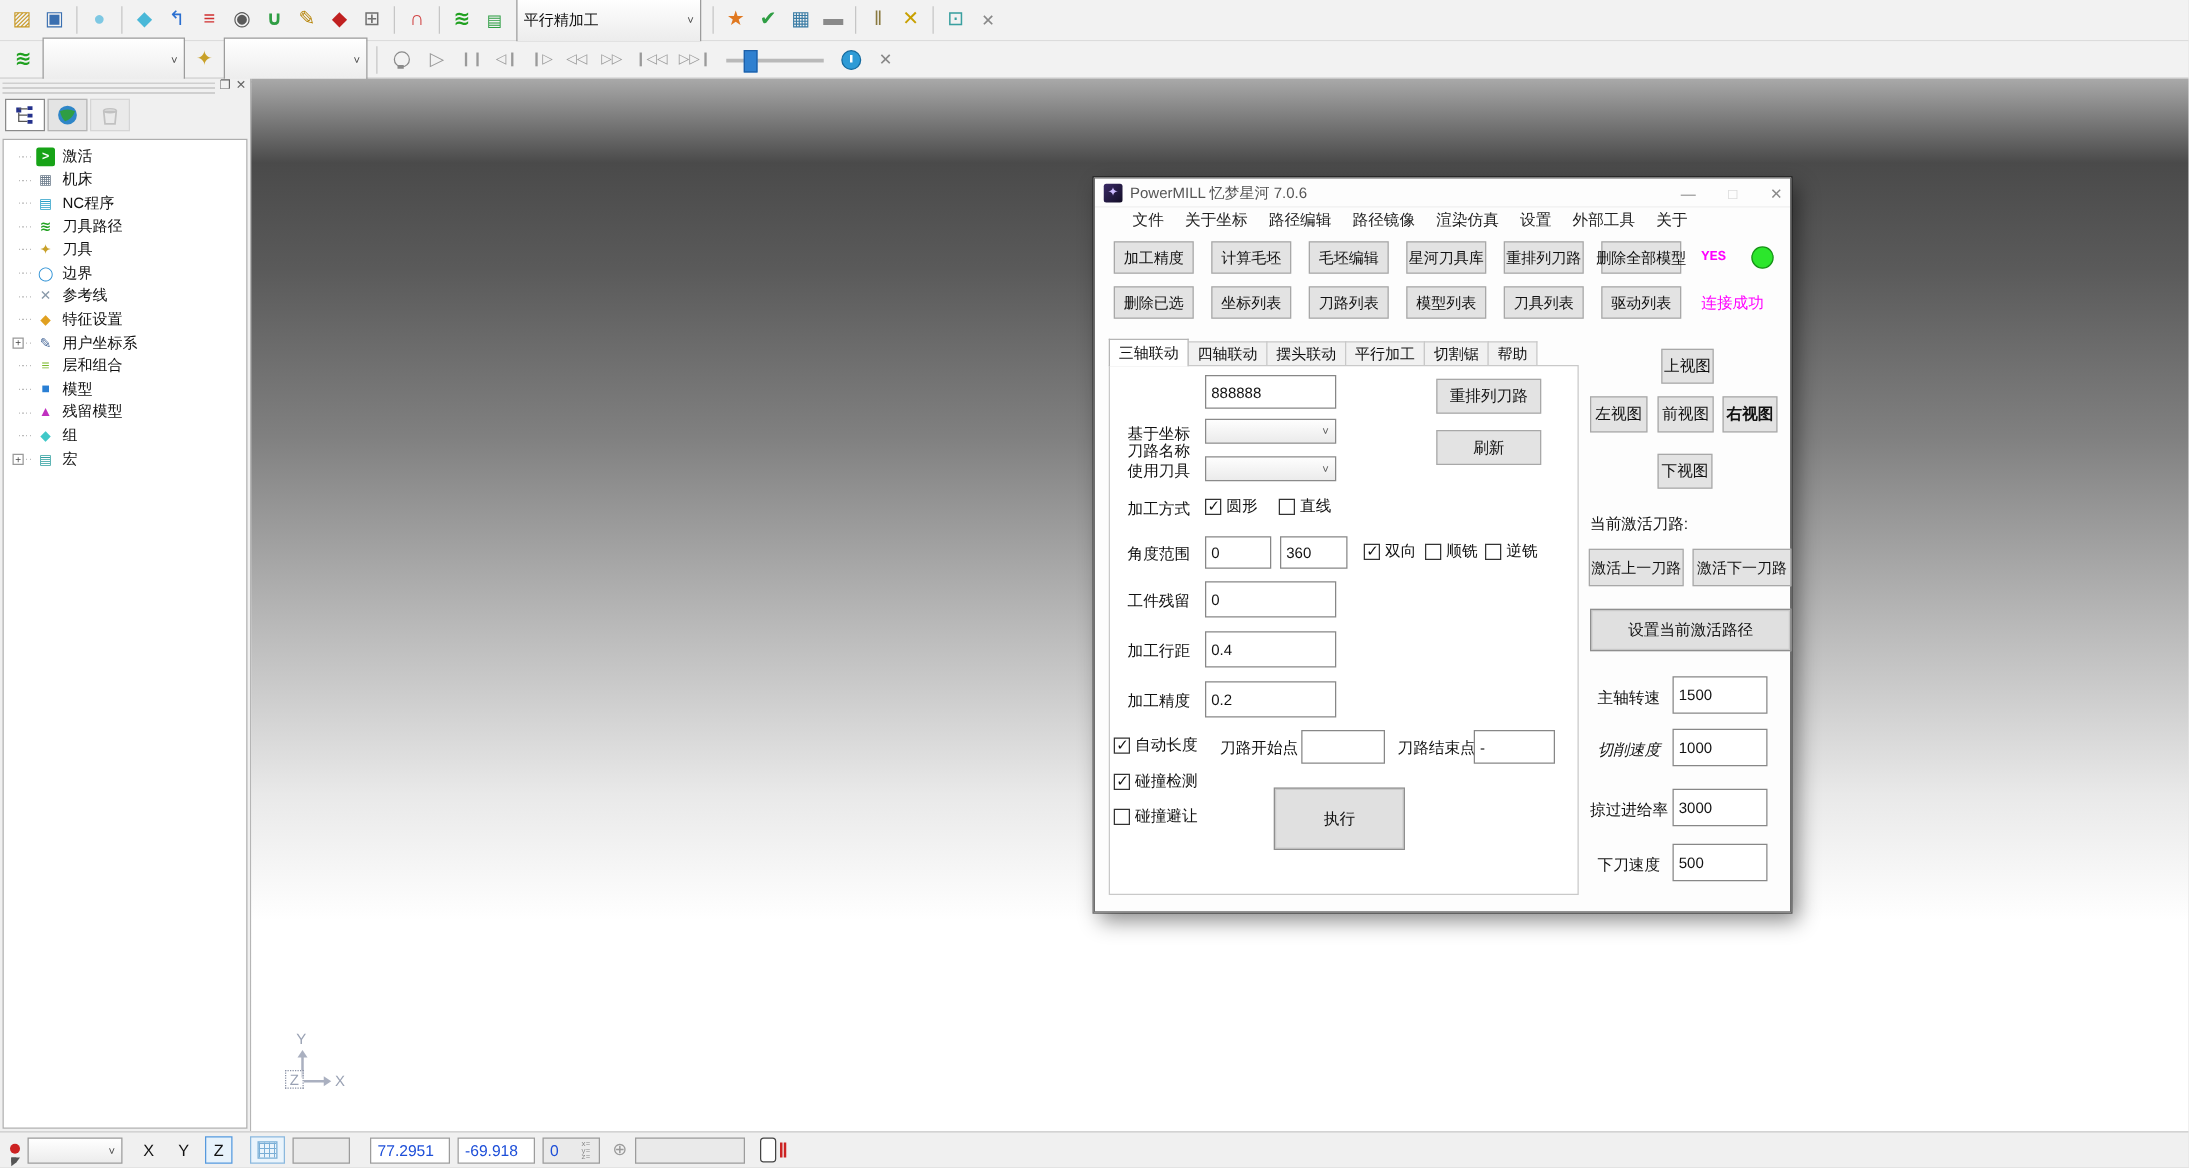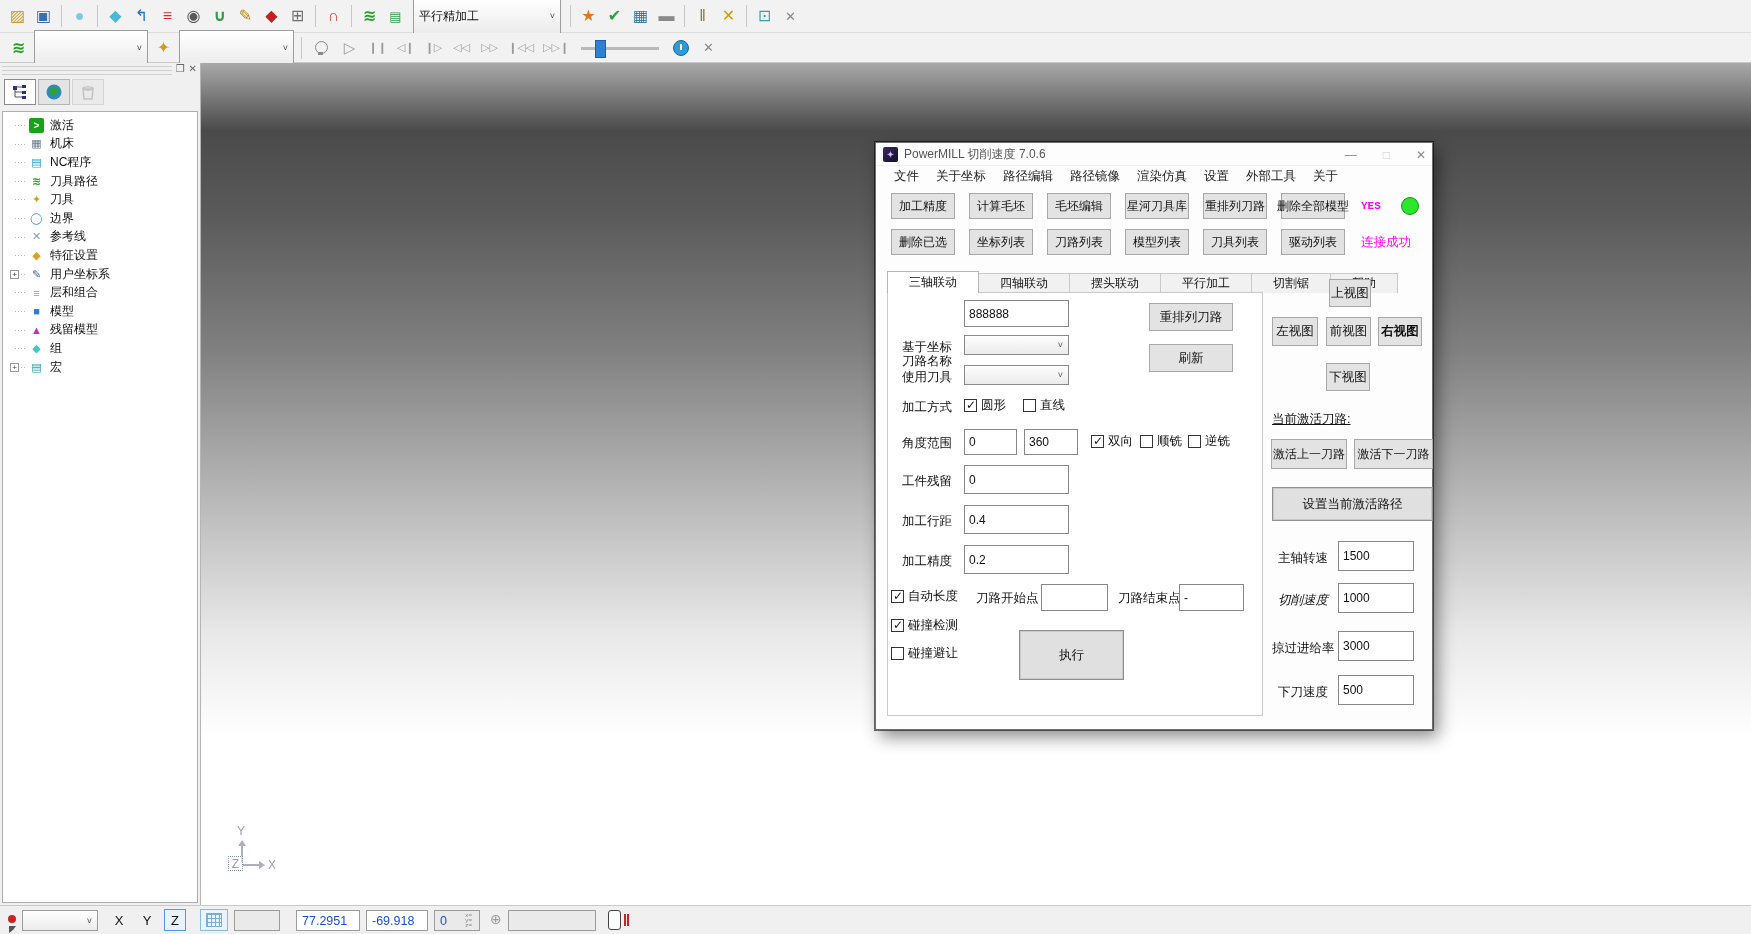--- a/index.html
+++ b/index.html
@@ -61,29 +61,29 @@
   .dlg{position:absolute;left:875px;top:142px;width:558px;height:588px;background:#fdfdfd;
        border:1px solid #6e6e6e;box-shadow:0 0 0 1px rgba(0,0,0,.55),5px 7px 16px rgba(0,0,0,.45);box-sizing:border-box;}
   .dlg .titlebar{position:absolute;left:0;top:0;right:0;height:23px;background:#fdfdfd;display:flex;align-items:center;
                  padding-left:7px;gap:6px;border-bottom:1px solid #f0f0f0;box-sizing:border-box;}
   .dlg .appicon{width:15px;height:15px;background:linear-gradient(135deg,#3a2a66,#120d26);border-radius:2px;
                 color:#cdbbff;font-size:10px;display:flex;align-items:center;justify-content:center;}
   .dlg .title{font-size:12px;color:#555;}
   .dlg .winbtns{position:absolute;right:6px;top:0;height:23px;display:flex;align-items:center;gap:26px;color:#8a8a8a;font-size:12px;}
   .dlg .winbtns .maxi{color:#d0d0d0;}
   .menubar{position:absolute;left:0;top:23px;right:0;height:21px;display:flex;align-items:center;gap:17px;
-           padding-left:18px;font-size:12.5px;color:#222;}
+           padding-left:30px;font-size:12.5px;color:#222;}
   .btnrow{position:absolute;left:15px;display:flex;gap:14px;align-items:center;}
   .dbtn{width:64px;height:26px;background:#e3e3e3;border:1px solid #a8a8a8;display:flex;align-items:center;
         justify-content:center;font-size:12px;box-sizing:border-box;white-space:nowrap;}
   .yes{color:#ff00ff;font-weight:bold;font-size:11px;font-family:"Liberation Mono","DejaVu Sans Mono",monospace;margin-left:2px;}
   .okdot{width:18px;height:18px;border-radius:50%;background:#2ce62c;border:1px solid #169416;box-sizing:border-box;margin-left:6px;}
   .connect{color:#ff00ff;font-size:12.5px;margin-left:2px;white-space:nowrap;}
   .tabstrip{position:absolute;left:11px;top:128px;display:flex;align-items:flex-end;height:22px;}
-  .dtab{height:20px;padding:0 21px;display:flex;align-items:center;border:1px solid #c9c9c9;border-bottom:none;
+  .dtab{height:20px;padding:0 7px;display:flex;align-items:center;border:1px solid #c9c9c9;border-bottom:none;
         background:#f1f1f1;font-size:12px;margin-right:-1px;box-sizing:border-box;}
   .dtab.active{background:#fff;height:22px;border-color:#b5b5b5;position:relative;z-index:2;}
   .tabpanel{position:absolute;left:11px;top:149px;width:376px;height:424px;background:#fff;border:1px solid #c9c9c9;box-sizing:border-box;}
   .abs{position:absolute;}
   .flabel{font-size:12.5px;color:#111;white-space:nowrap;}
   .inp{background:#fff;border:1px solid #878787;font-size:12px;padding:0 4px;box-sizing:border-box;
        font-family:"Liberation Sans","DejaVu Sans",sans-serif;color:#111;}
   .fcombo{background:linear-gradient(#fefefe,#ebebeb);border:1px solid #8a8a8a;display:flex;align-items:center;
           justify-content:flex-end;padding:0 5px;box-sizing:border-box;color:#555;font-size:9px;}
   .cbrow{display:flex;align-items:center;gap:4px;}
@@ -284,21 +284,21 @@
     <span class="ly">Y</span>
     <div class="vax"></div>
     <div class="hax"></div>
     <span class="lx">X</span>
     <span class="lz">Z</span>
   </div>
 
   <div class="dlg">
     <div class="titlebar">
       <span class="appicon">✦</span>
-      <span class="title">PowerMILL 切削速度  7.0.6</span>
+      <span class="title">PowerMILL 忆梦星河  7.0.6</span>
       <span class="winbtns">
         <span>—</span>
         <span class="maxi">□</span>
         <span>✕</span>
       </span>
     </div>
     <div class="menubar">
       <span>文件</span>
       <span>关于坐标</span>
       <span>路径编辑</span>
@@ -407,21 +407,21 @@
         <span class="cblabel">碰撞避让</span>
       </span>
     <div class="abs gbtn exec" style="left:143px;top:487px;width:105px;height:50px;">执行</div>
 
     <div class="abs gbtn" style="left:453px;top:136px;width:42px;height:28px;">上视图</div>
     <div class="abs gbtn" style="left:396px;top:174px;width:46px;height:29px;">左视图</div>
     <div class="abs gbtn" style="left:450px;top:174px;width:45px;height:29px;">前视图</div>
     <div class="abs gbtn" style="left:502px;top:174px;width:44px;height:29px;font-weight:bold;">右视图</div>
     <div class="abs gbtn" style="left:450px;top:220px;width:44px;height:28px;">下视图</div>
 
-    <span class="abs flabel" style="left:396px;top:268px;text-decoration:underline;">当前激活刀路:</span>
+    <span class="abs flabel" style="left:396px;top:268px;">当前激活刀路:</span>
     <div class="abs gbtn" style="left:395px;top:296px;width:76px;height:30px;font-size:12px;font-family:Liberation Serif, serif;">激活上一刀路</div>
     <div class="abs gbtn" style="left:478px;top:296px;width:79px;height:30px;font-size:12px;">激活下一刀路</div>
     <div class="abs gbtn exec" style="left:396px;top:344px;width:161px;height:34px;">设置当前激活路径</div>
 
     <span class="abs flabel" style="left:402px;top:407px;">主轴转速</span>
     <input class="abs inp" style="left: 462px; top: 398px; width: 76px; height: 30px;" value="1500">
     <span class="abs flabel" style="left:402px;top:449px;font-style:italic;">切削速度</span>
     <input class="abs inp" style="left: 462px; top: 440px; width: 76px; height: 30px;" value="1000">
     <span class="abs flabel" style="left:396px;top:497px;">掠过进给率</span>
     <input class="abs inp" style="left: 462px; top: 488px; width: 76px; height: 30px;" value="3000">

